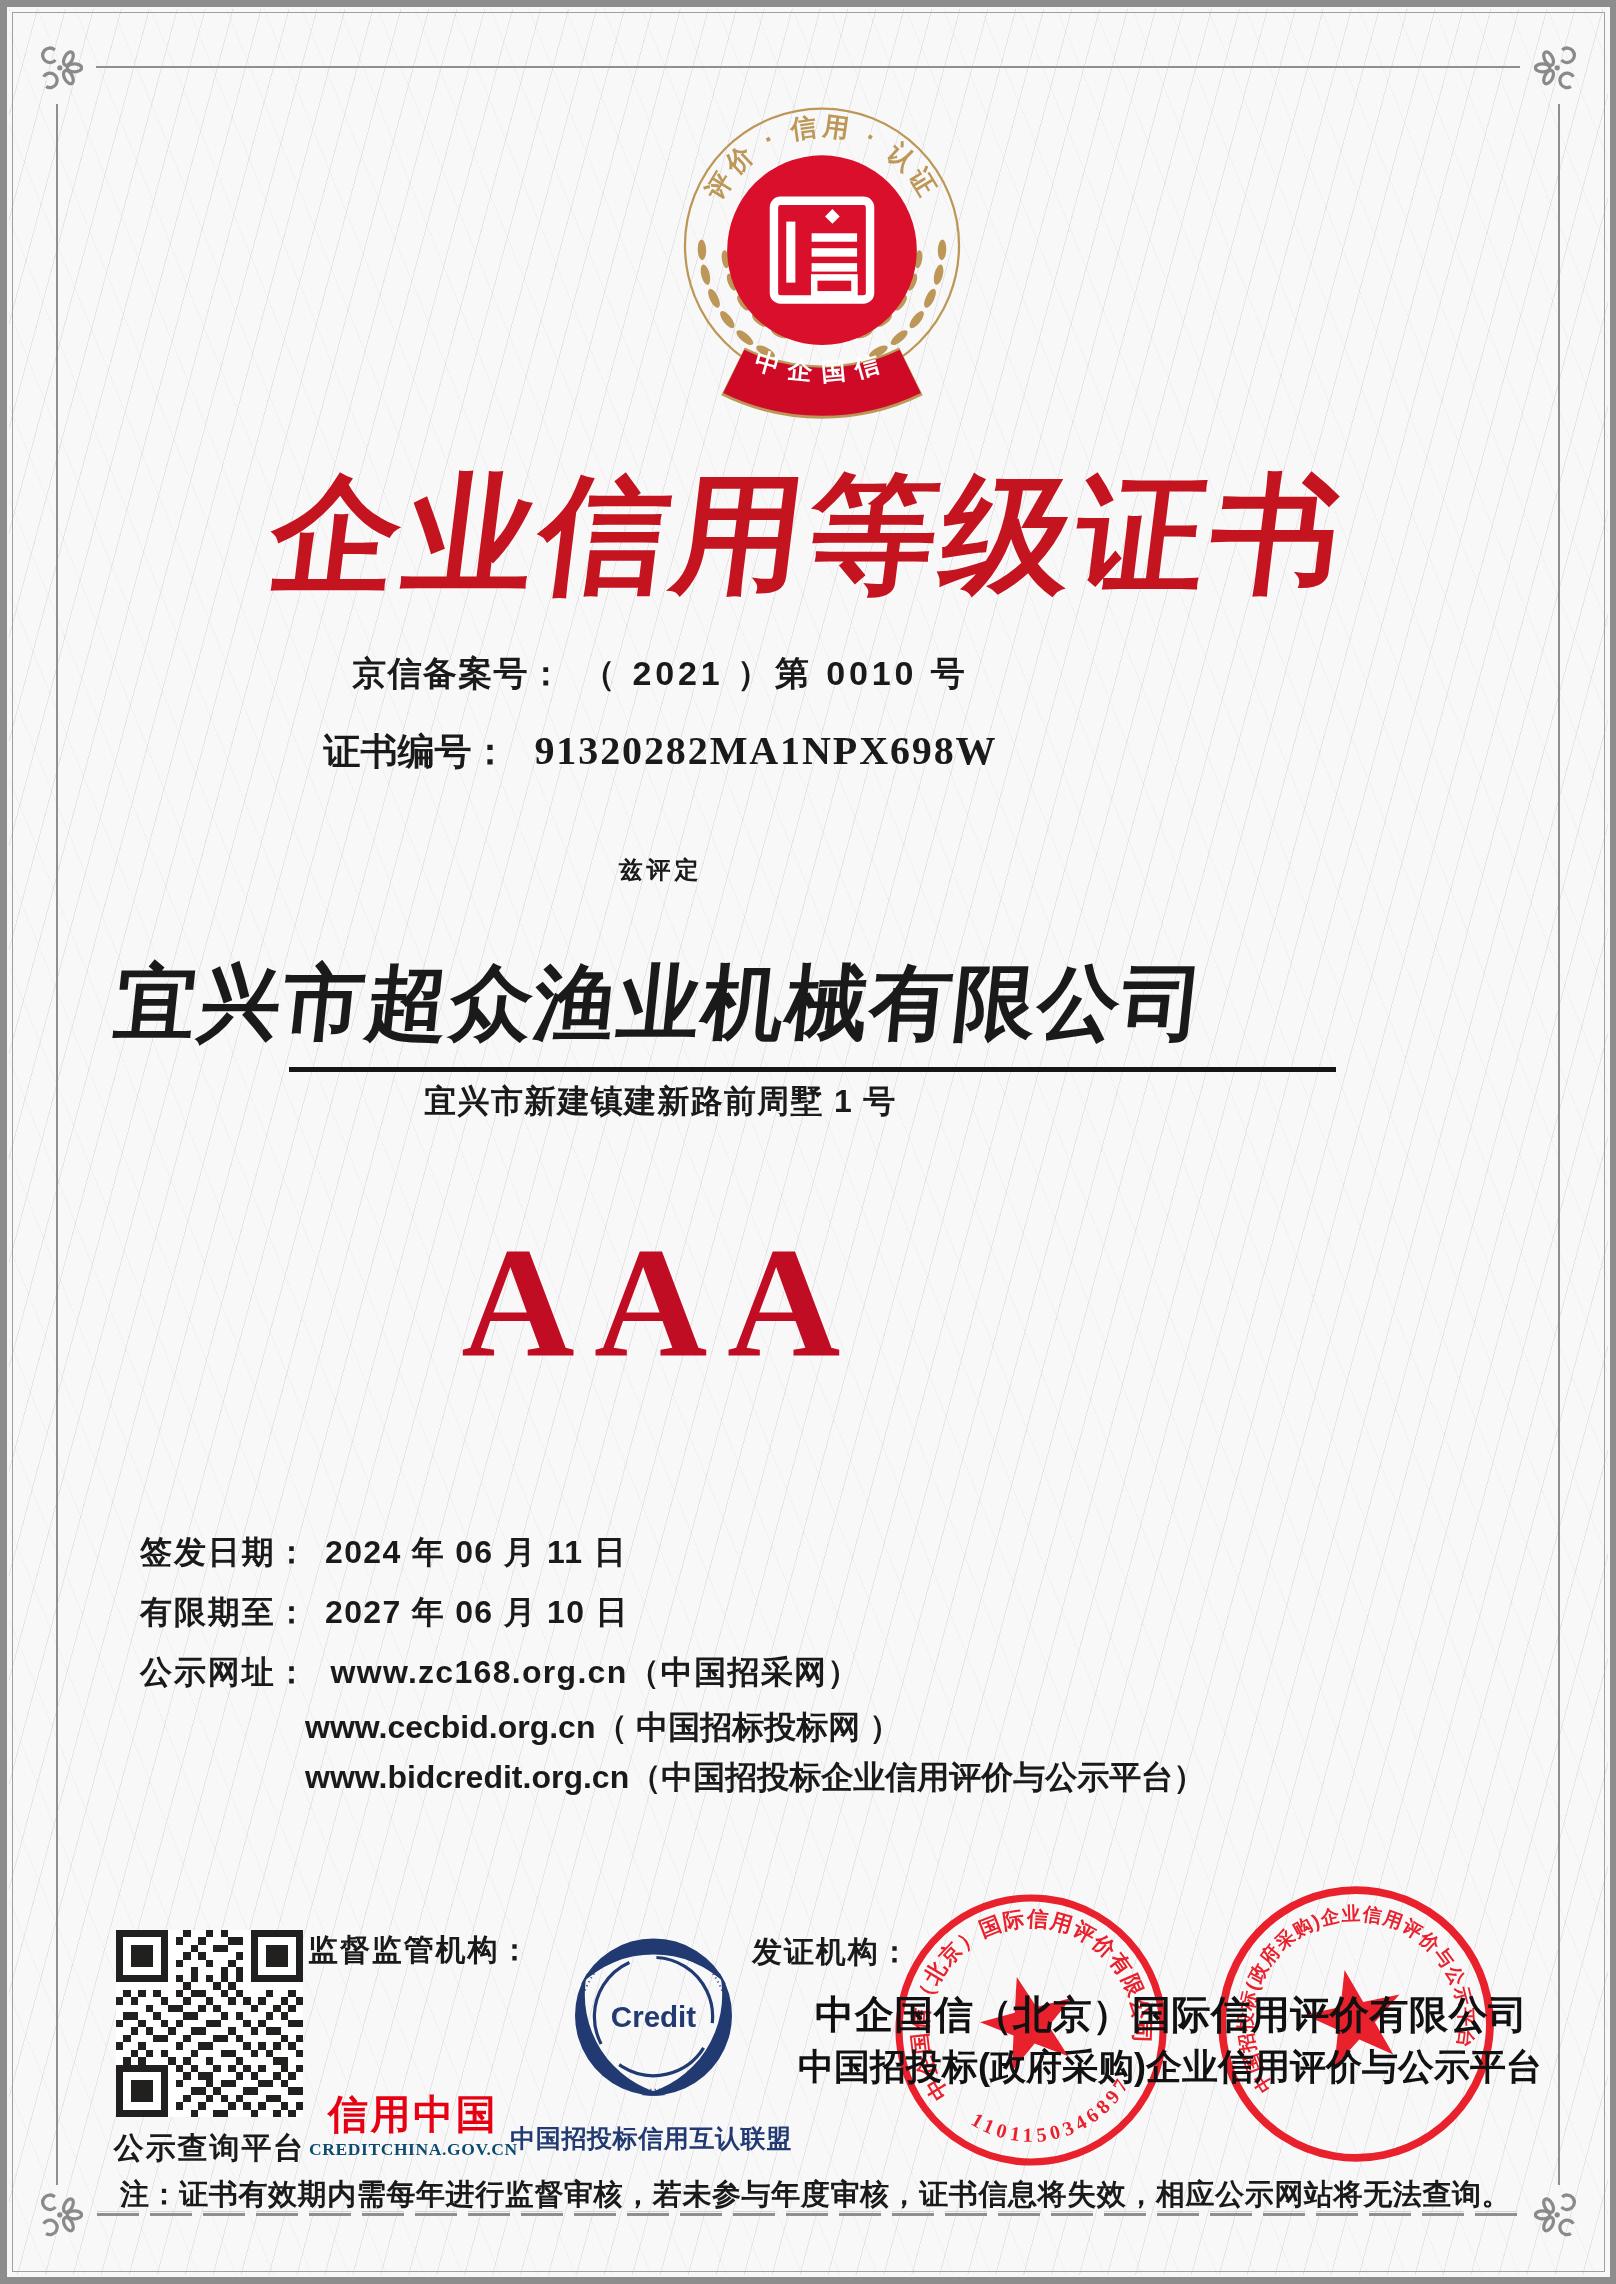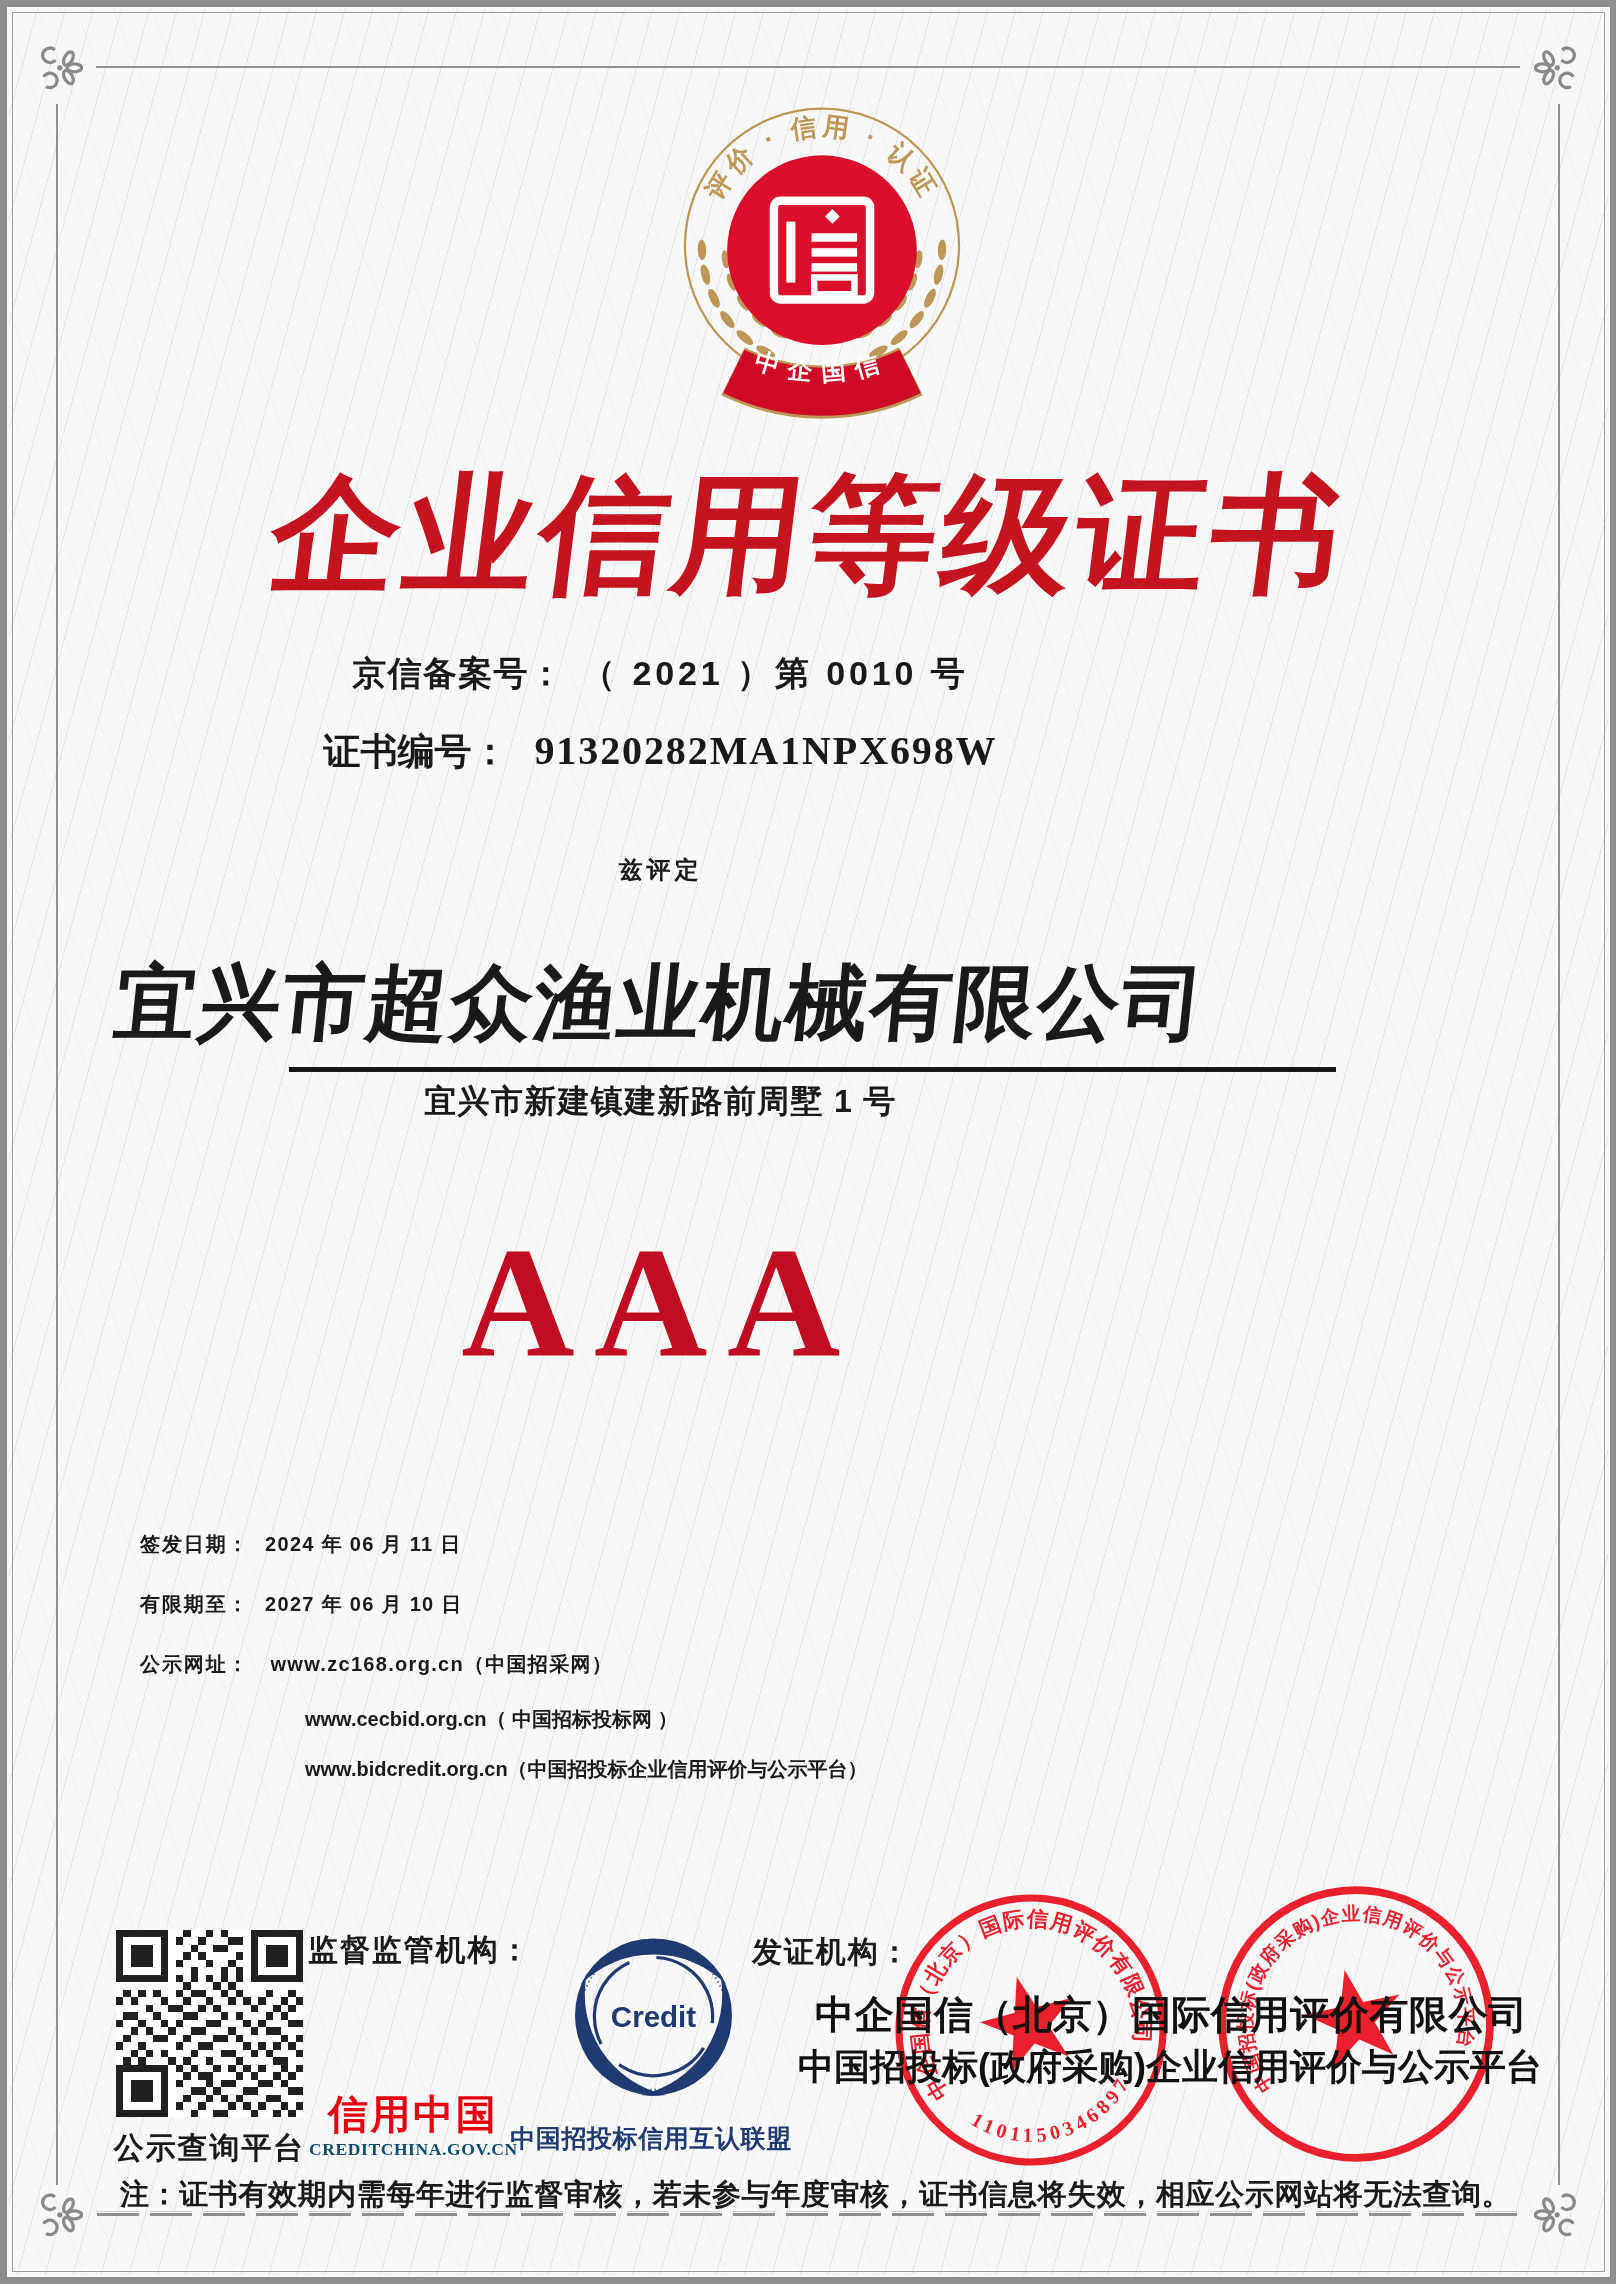--- a/index.html
+++ b/index.html
@@ -55,21 +55,21 @@
     top:960px; font-size:82px; font-weight:900; letter-spacing:1.9px; line-height:1.05;
   }
   .company .skew{display:inline-block; transform:skewX(-6deg);}
   .company-underline{position:absolute; left:289px; top:1067px; width:1047px; height:4.5px; background:#161616;}
   .address{top:1080px; font-size:32px; font-weight:900; letter-spacing:1.3px;}
   .rating{
     top:1224px; font-family:"Liberation Serif","DejaVu Serif",serif;
     font-size:157px; font-weight:700; color:#c00d23; letter-spacing:19.5px; line-height:1.0;
   }
 
-  .field-row{position:absolute; white-space:nowrap; font-size:20px;text-align:center;}
+  .field-row{position:absolute; white-space:nowrap; font-size:32px;text-align:center;}
   .field-row .lbl{font-weight:900; letter-spacing:1.9px;}
   .field-row .val{font-weight:700; letter-spacing:1.3px;}
   .f-issue{left:140px; top:1531px;}
   .f-issue .val,.f-expire .val{margin-left:15.6px;}
   .f-expire{left:140px; top:1591px;}
   .f-url1{left:140px; top:1651px;}
   .f-url1 .val{margin-left:21px; font-weight:600;}
   .f-url2{left:305px; top:1706px; font-weight:600;}
   .f-url3{left:305px; top:1756px; font-weight:600;}
 

